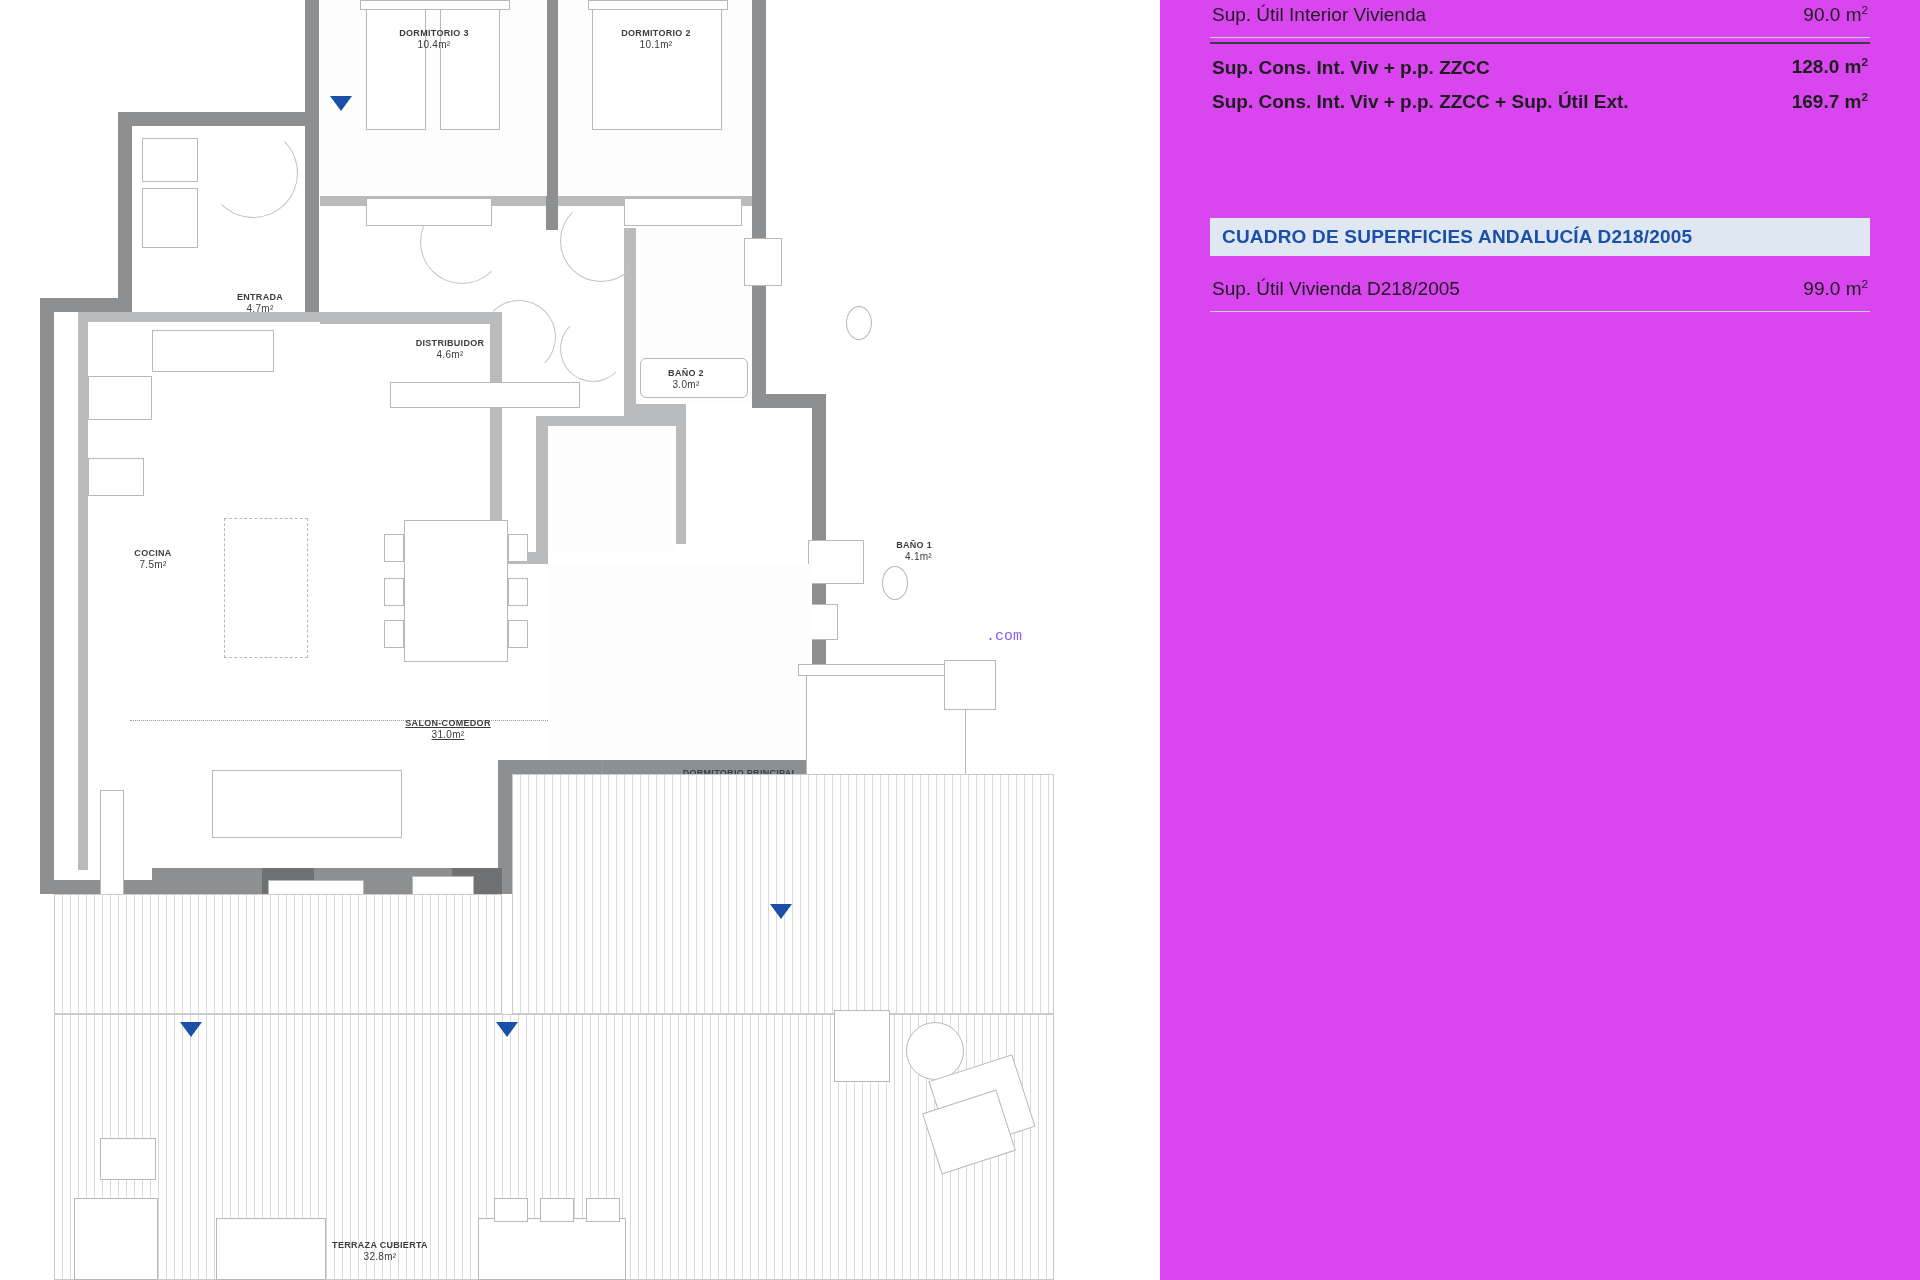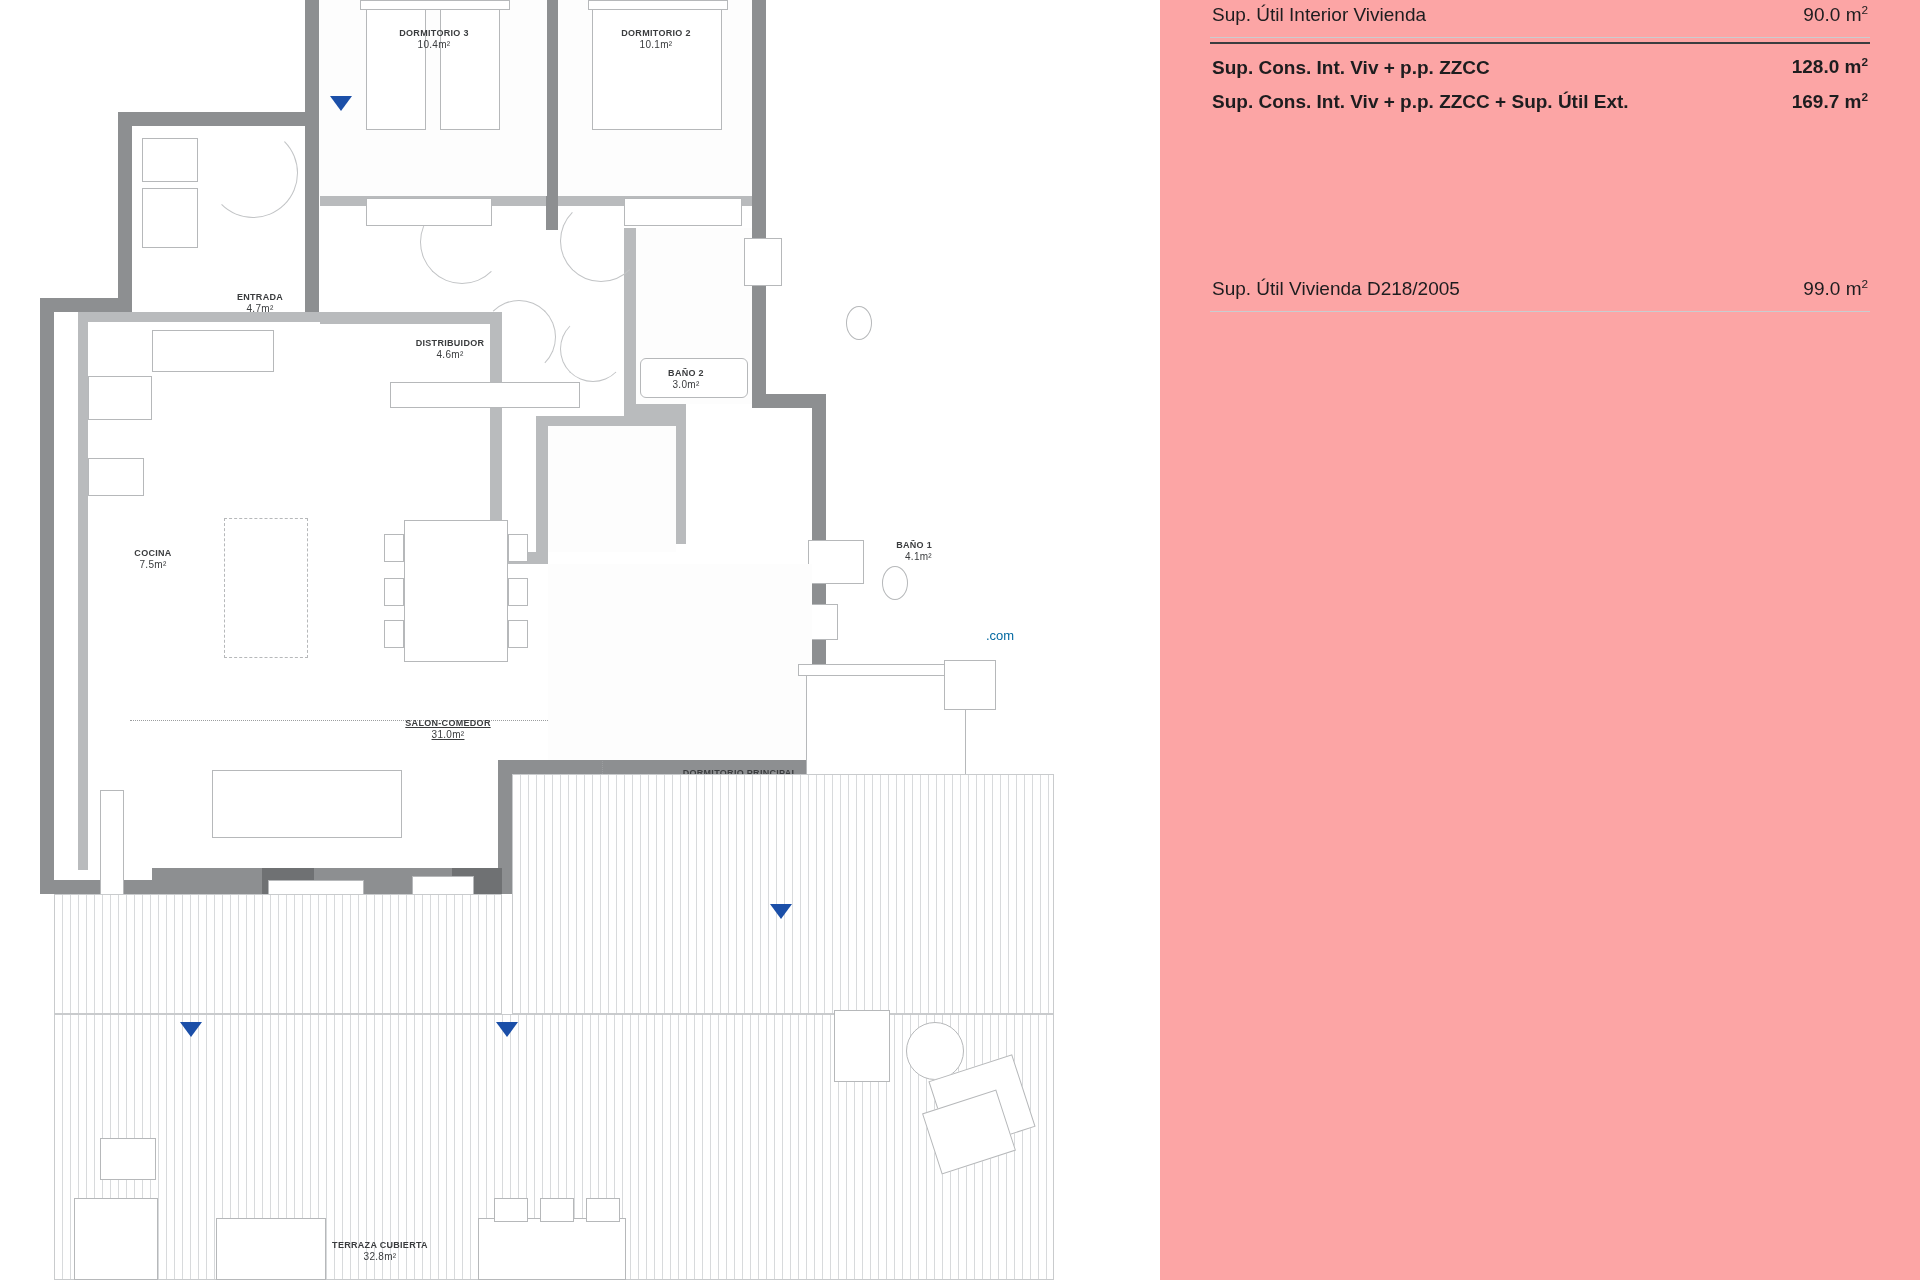--- a/index.html
+++ b/index.html
@@ -30,31 +30,31 @@
      repeating-linear-gradient(to right,#ffffff 0 7px,#d8dadc 7px 8px);
      border:1px solid #c9cbcd;box-sizing:border-box;}
 
   .dotted{position:absolute;border-top:1px dotted #9b9d9f;}
   .dotted-v{position:absolute;border-left:1px dotted #9b9d9f;}
 
   
   .arc{position:absolute;border:1px solid #c2c4c6;border-radius:50%;}
 
   
-  .panel{position:absolute;left:1160px;top:0;width:760px;height:1280px;background:#fca5a5;}
+  .panel{position:absolute;left:1160px;top:0;width:760px;height:1280px;background:#d946ef;}
   .tbl{position:absolute;left:50px;width:660px;}
   .row{display:flex;justify-content:space-between;align-items:baseline;font-size:19px;color:#1d1d1f;padding:9px 2px;}
   .row .v{font-variant-numeric:tabular-nums;}
   .hr{height:1px;background:#c9ccd0;margin:2px 0;}
   .hr2{height:2px;background:#3b3d40;margin:4px 0 2px;}
   .bold{font-weight:700;}
   .secthead{background:#dfe7f3;color:#1b4fa8;font-weight:700;font-size:19px;letter-spacing:.2px;padding:8px 12px;}
   .note{font-style:italic;font-size:16.5px;line-height:24px;color:#2c2e30;}
   sup{font-size:.62em;vertical-align:super;}
-  .watermark{position:absolute;font-size:13px;color:#0369a1;}
+  .watermark{position:absolute;font-size:15px;color:#8b5cf6;font-family:Liberation Mono, monospace;}
 </style>
 </head>
 <body>
 
 <div class="page">
 
   <div class="plan">
 
     <div class="wall" style="left:40px;  top:298px; width:14px; height:596px;"></div>
     <div class="wall" style="left:40px;  top:880px; width:112px;height:14px;"></div>
@@ -222,20 +222,21 @@
       <div class="row bold">
         <div>Sup. Cons. Int. Viv + p.p. ZZCC</div>
         <div class="v"><span>128.0</span> <span>m</span><sup>2</sup></div>
       </div>
       <div class="row bold" style="padding-top:2px;">
         <div>Sup. Cons. Int. Viv + p.p. ZZCC + Sup. Útil Ext.</div>
         <div class="v"><span>169.7</span> <span>m</span><sup>2</sup></div>
       </div>
     </div>
 
+    <div class="secthead" style="position:absolute;left:50px;top:218px;width:660px;box-sizing:border-box;">CUADRO DE SUPERFICIES ANDALUCÍA D218/2005</div>
 
     <div class="tbl" style="top:268px;">
       <div class="row">
         <div>Sup. Útil Vivienda D218/2005</div>
         <div class="v"><span>99.0</span> <span>m</span><sup>2</sup></div>
       </div>
       <div class="hr"></div>
     </div>
 
 

